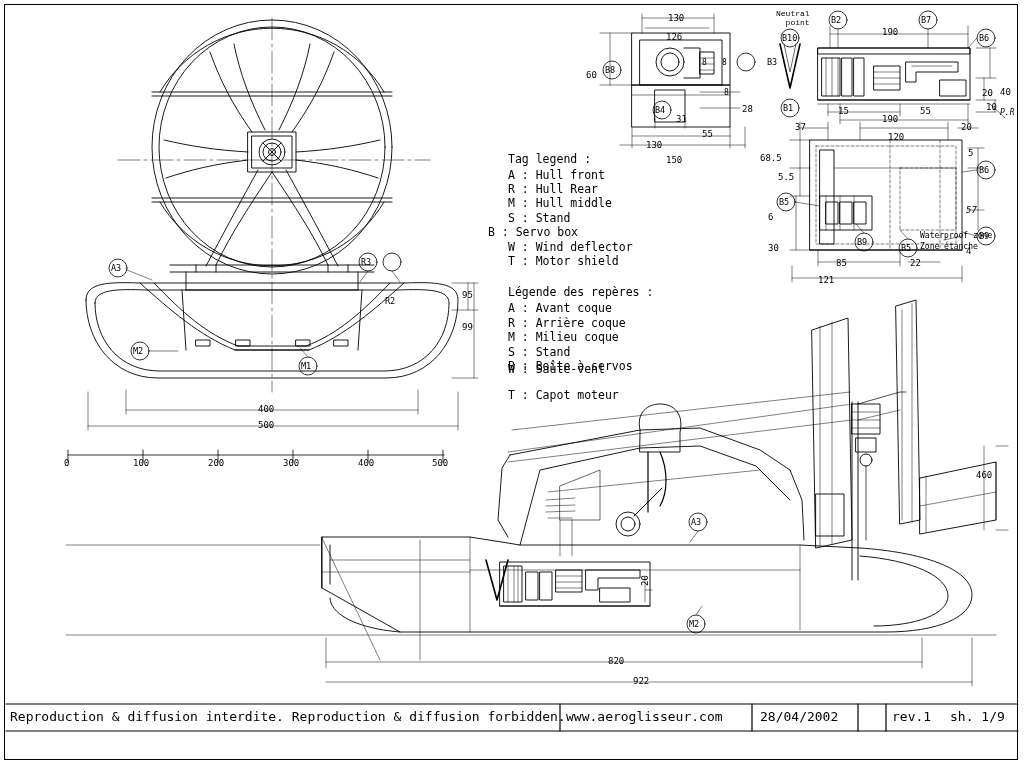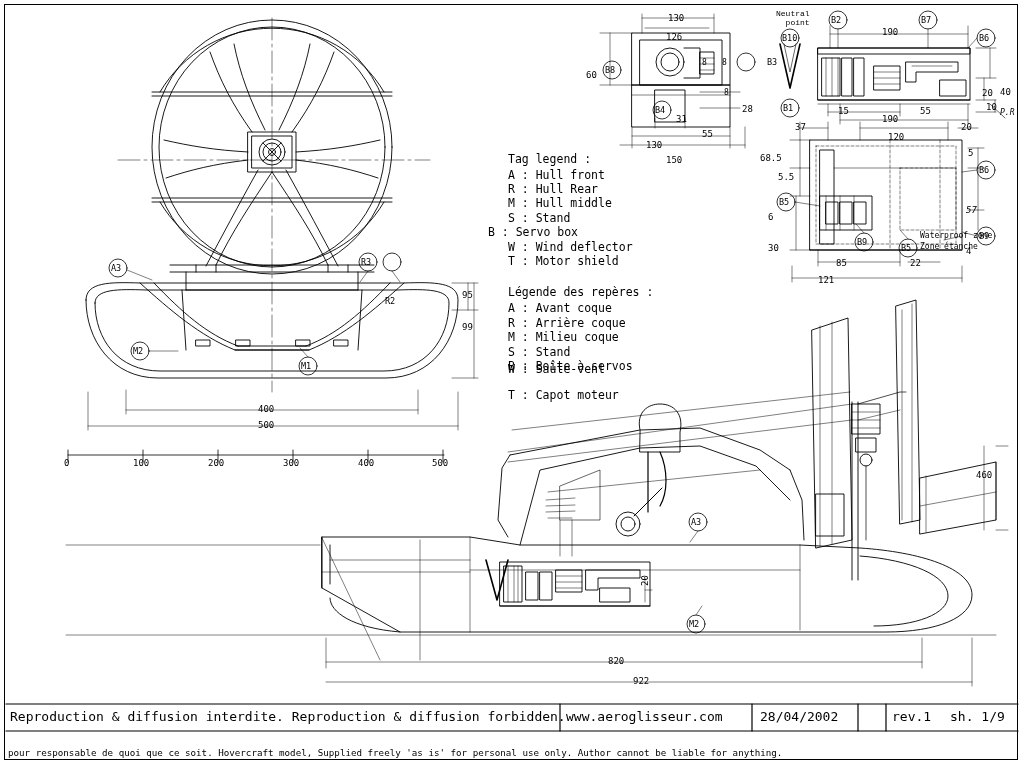--- a/index.html
+++ b/index.html
@@ -393,14 +393,13 @@
   <div class="txt dim" style="left:976px; top:470px;">460</div>
   <div class="txt dim" style="left:608px; top:656px;">820</div>
   <div class="txt dim" style="left:633px; top:676px;">922</div>
   <div class="txt dim" style="left:640px; top:586px; transform:rotate(-90deg); transform-origin:left top;">20</div>
 
   <div class="txt footer1" style="left:10px; top:709px;">Reproduction &amp; diffusion interdite. Reproduction &amp; diffusion forbidden.</div>
   <div class="txt footer1" style="left:566px; top:709px;">www.aeroglisseur.com</div>
   <div class="txt footer1" style="left:760px; top:709px;">28/04/2002</div>
   <div class="txt footer1" style="left:892px; top:709px;">rev.1</div>
   <div class="txt footer1" style="left:950px; top:709px;">sh. 1/9</div>
-  <div class="txt footer2" style="left:8px; top:747px;">pour responsable de quoi que ce soit. Hovercraft model, Supplied freely 'as is' for personal use only. Author cannot be liable for anything.</div>
 </div>
 
 </body></html>

